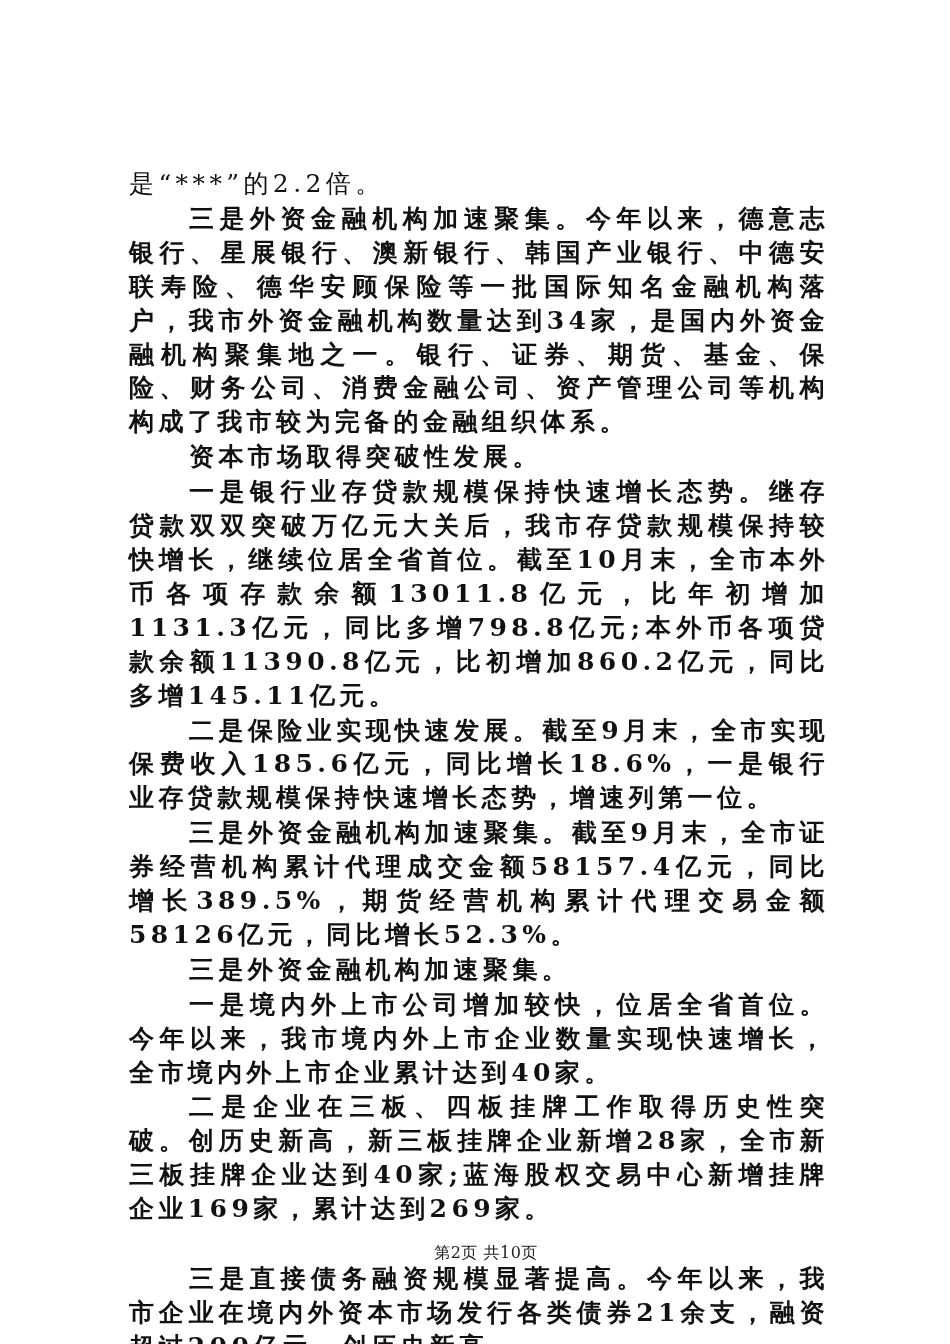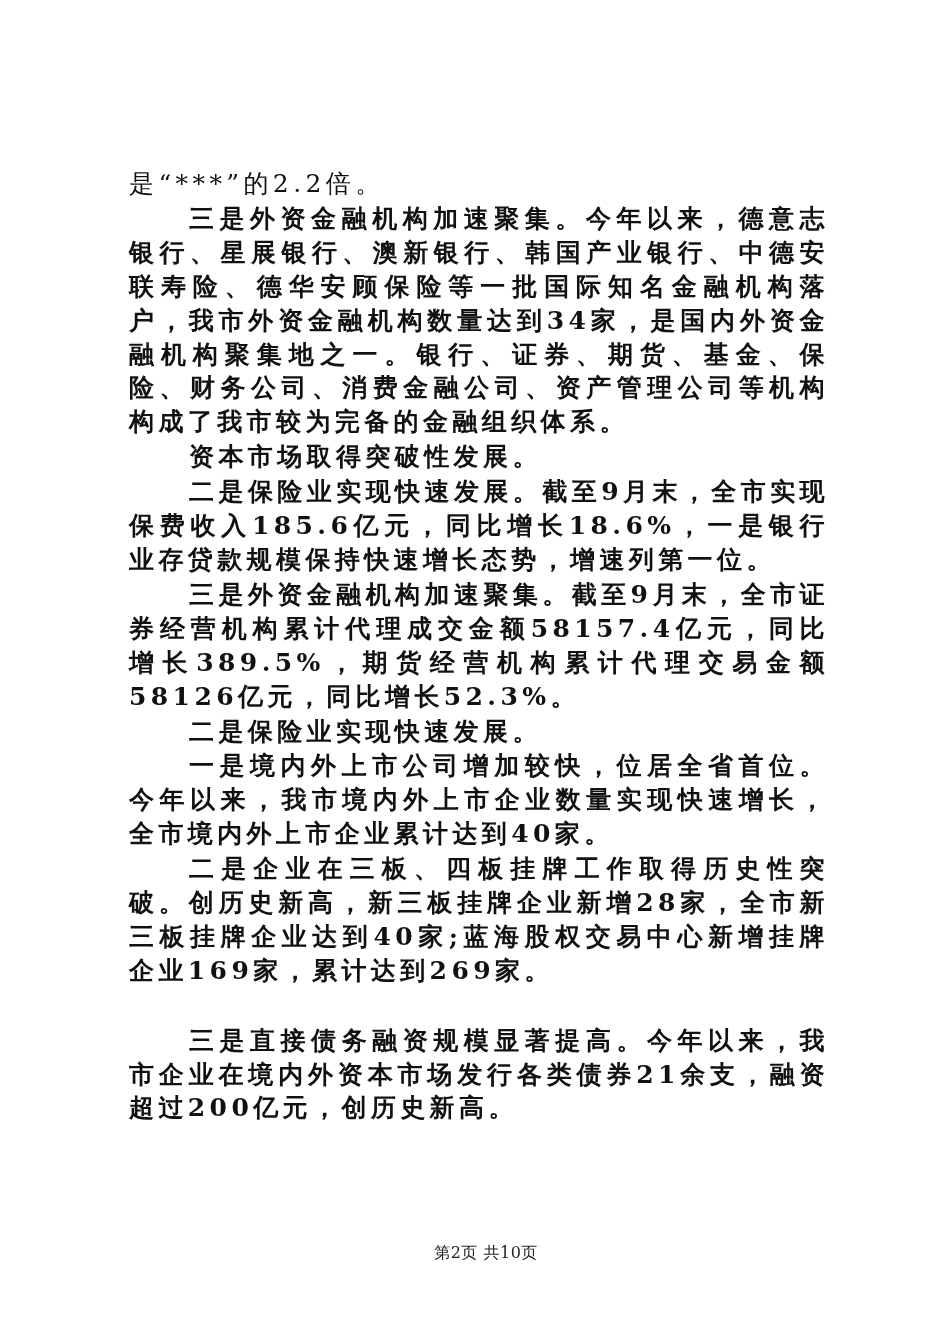--- a/index.html
+++ b/index.html
@@ -23,23 +23,24 @@
   }
 </style>
 </head>
 <body>
 
 <div class="page">
   <div class="content">
     <p class="para">是“***”的2.2倍。</p>
     <p class="para indent">三是外资金融机构加速聚集。今年以来，德意志银行、星展银行、澳新银行、韩国产业银行、中德安联寿险、德华安顾保险等一批国际知名金融机构落户，我市外资金融机构数量达到34家，是国内外资金融机构聚集地之一。银行、证券、期货、基金、保险、财务公司、消费金融公司、资产管理公司等机构构成了我市较为完备的金融组织体系。</p>
     <p class="para indent">资本市场取得突破性发展。</p>
+    <p class="para indent">一是银行业存贷款规模保持快速增长态势。继存贷款双双突破万亿元大关后，我市存贷款规模保持较快增长，继续位居全省首位。截至10月末，全市本外币各项存款余额13011.8亿元，比年初增加1131.3亿元，同比多增798.8亿元;本外币各项贷款余额11390.8亿元，比初增加860.2亿元，同比多增145.11亿元。</p>
     <p class="para indent">二是保险业实现快速发展。截至9月末，全市实现保费收入185.6亿元，同比增长18.6%，一是银行业存贷款规模保持快速增长态势，增速列第一位。</p>
     <p class="para indent">三是外资金融机构加速聚集。截至9月末，全市证券经营机构累计代理成交金额58157.4亿元，同比增长389.5%，期货经营机构累计代理交易金额58126亿元，同比增长52.3%。</p>
-    <p class="para indent">二是保险业实现快速发展。</p>
+    <p class="para indent">三是外资金融机构加速聚集。</p>
     <p class="para indent">一是境内外上市公司增加较快，位居全省首位。今年以来，我市境内外上市企业数量实现快速增长，全市境内外上市企业累计达到40家。</p>
     <p class="para indent">二是企业在三板、四板挂牌工作取得历史性突破。创历史新高，新三板挂牌企业新增28家，全市新三板挂牌企业达到40家;蓝海股权交易中心新增挂牌企业169家，累计达到269家。</p>
     <div class="blank"></div>
     <p class="para indent">三是直接债务融资规模显著提高。今年以来，我市企业在境内外资本市场发行各类债券21余支，融资超过200亿元，创历史新高。</p>
 
   </div>
   <div class="footer">第2页 共10页</div>
 </div>
 
 </body></html>

